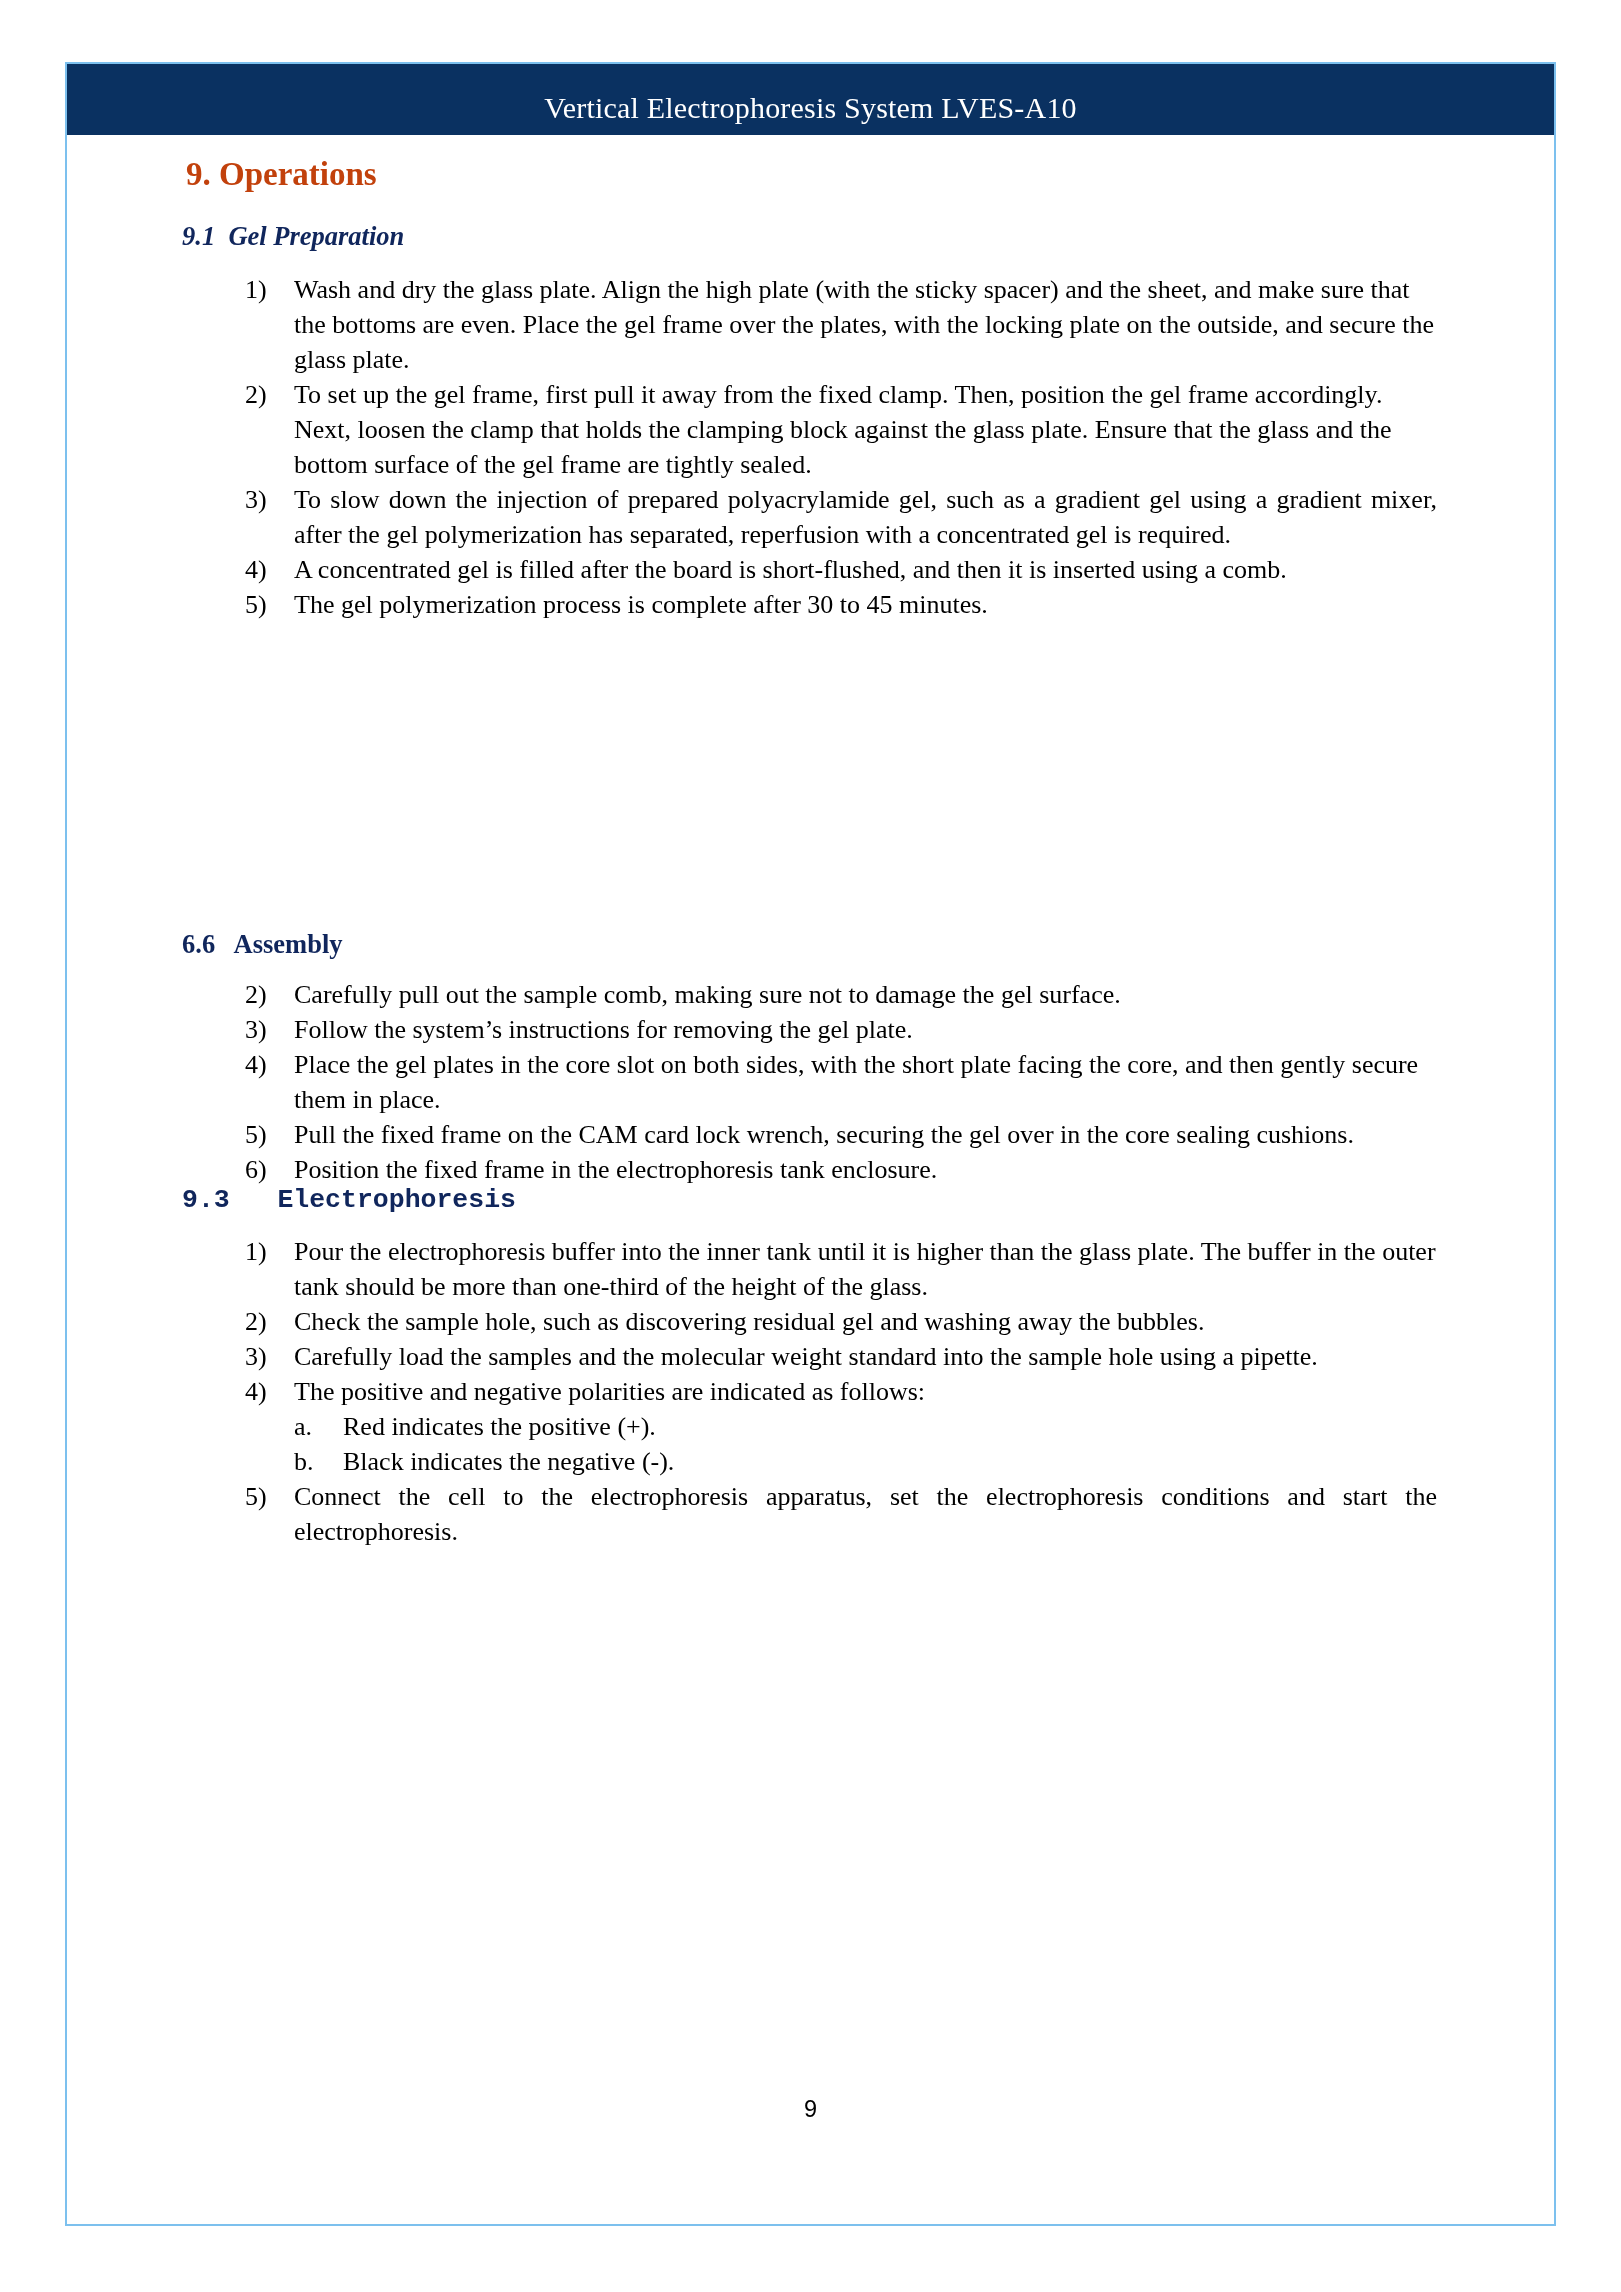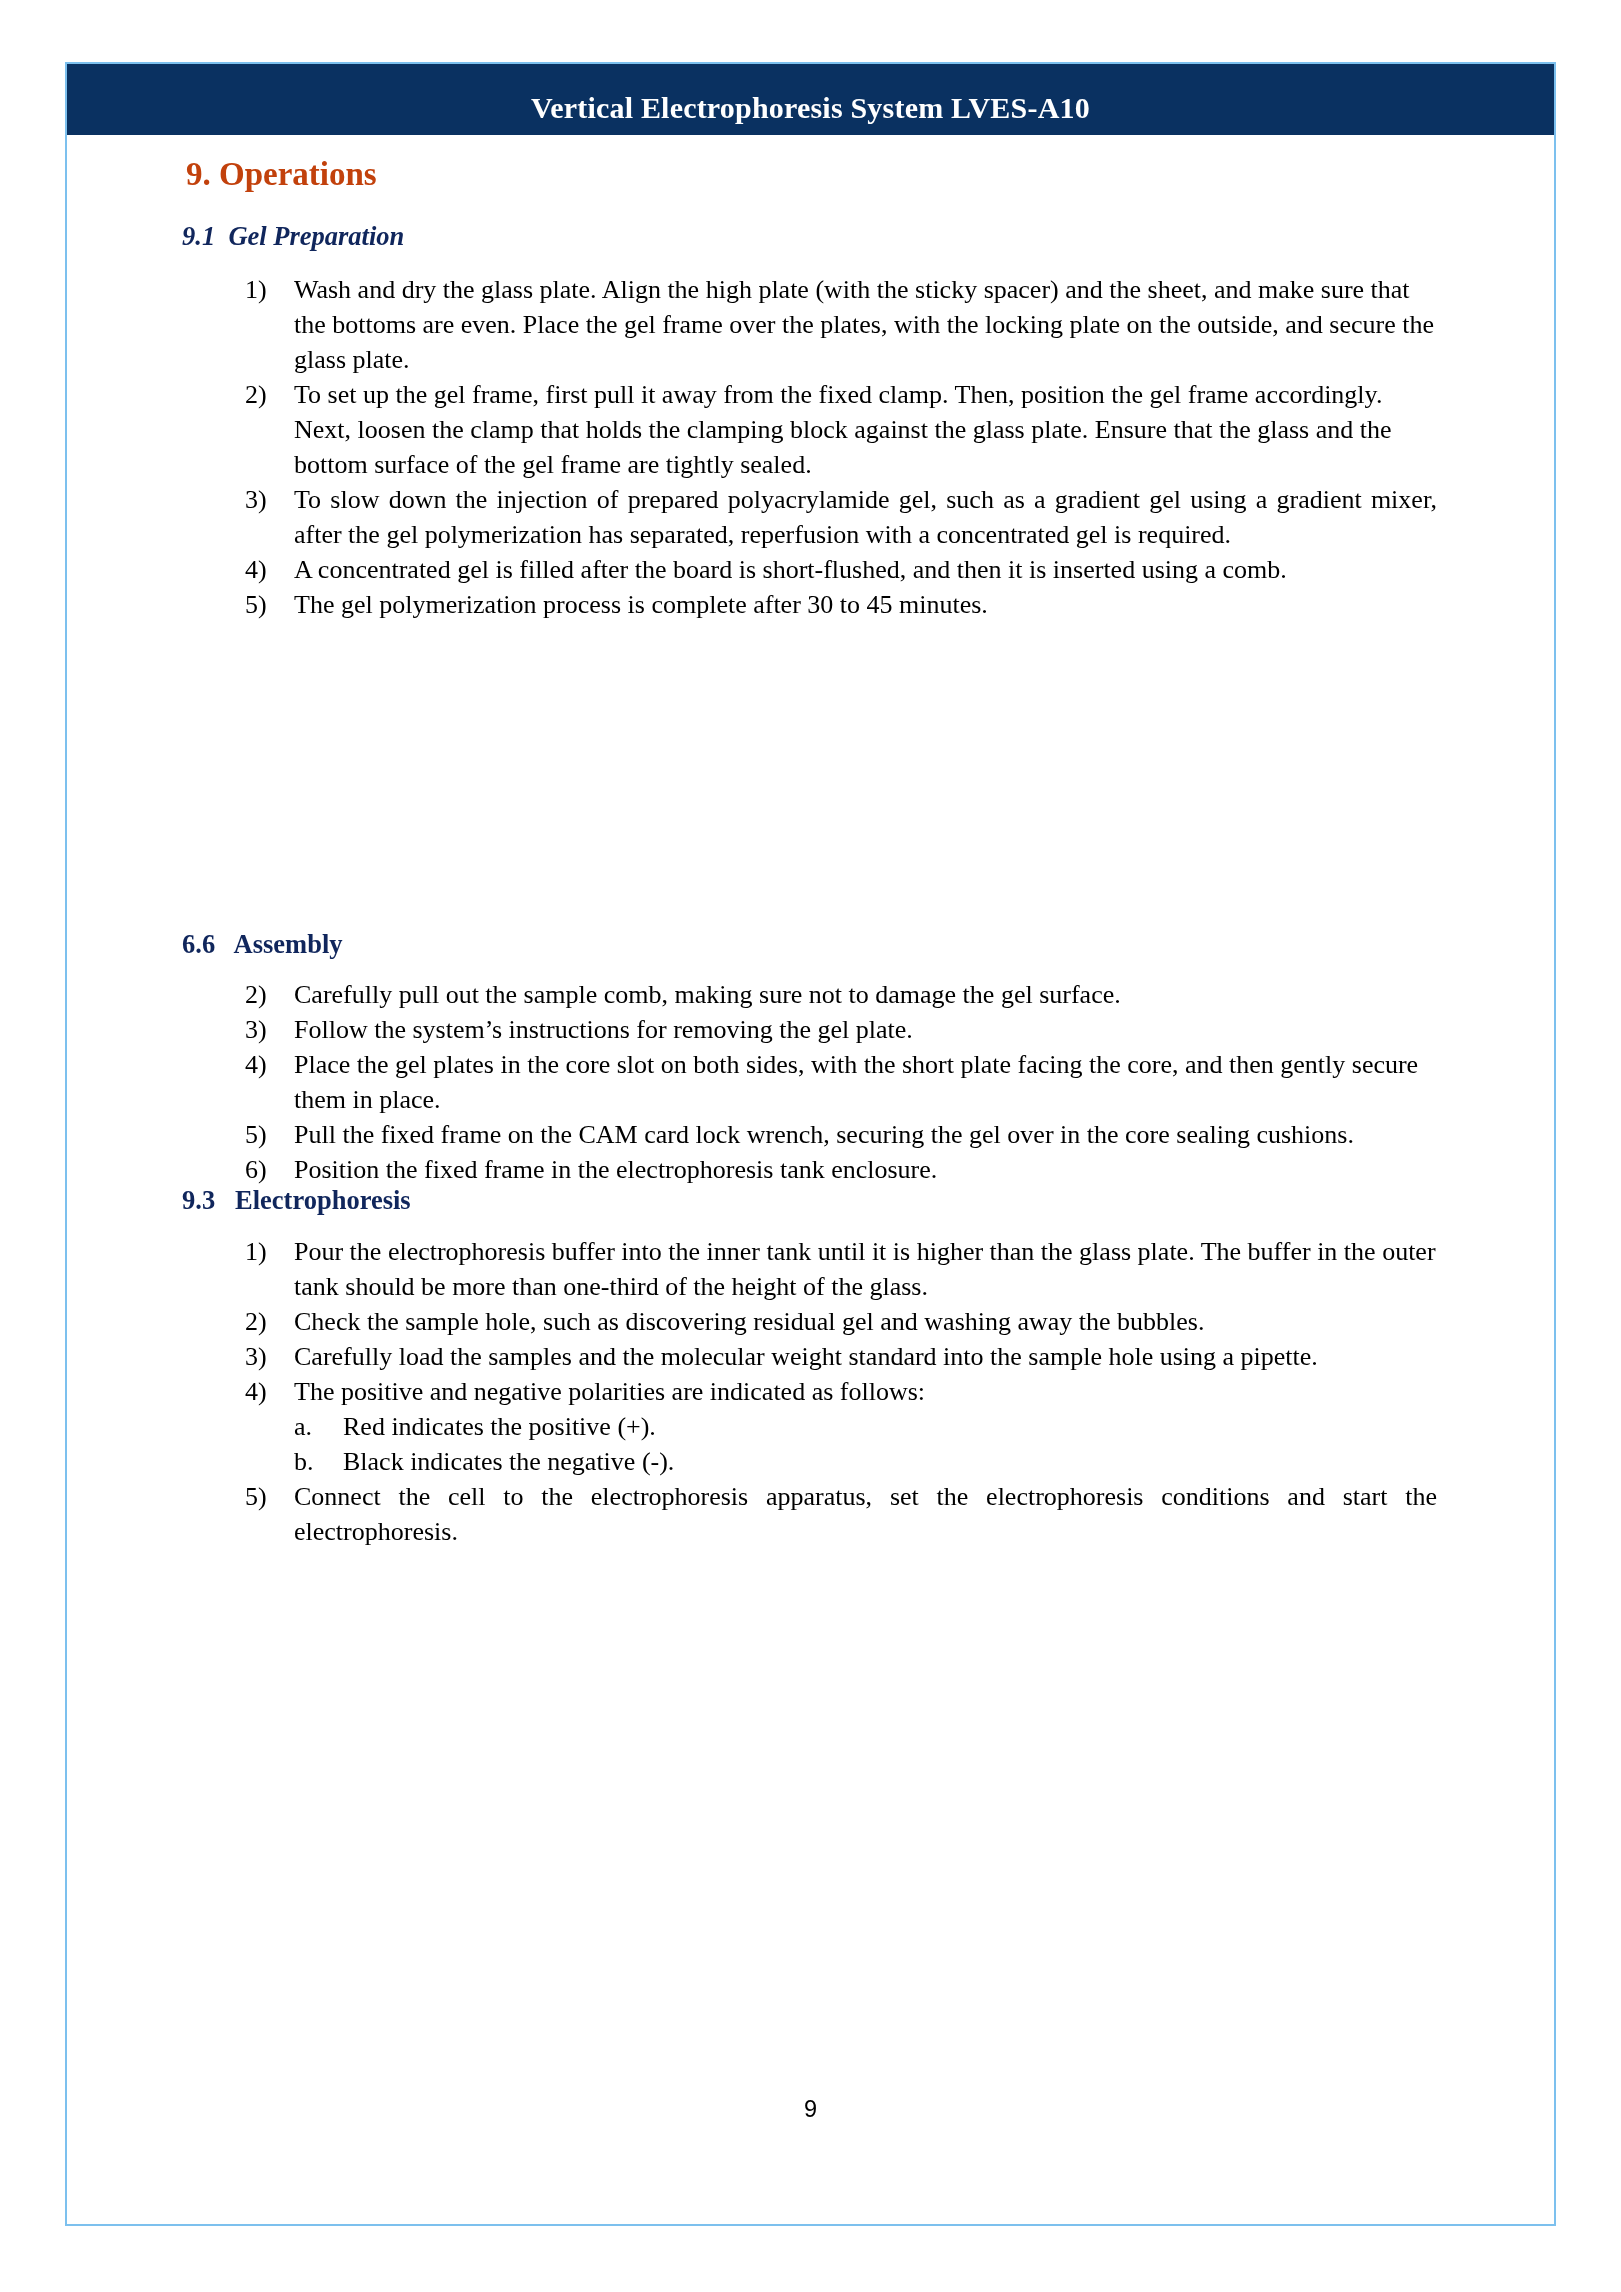--- a/index.html
+++ b/index.html
@@ -35,21 +35,21 @@
     height: 71px;
     background: #0A3161;
     display: flex;
     align-items: center;
     justify-content: center;
     overflow: hidden;
   }
   #header-banner .title {
     color: #ffffff;
     font-size: 30px;
-    font-weight: bold;
+    font-weight: normal;
     letter-spacing: 0.2px;
     line-height: 1;
     white-space: nowrap;
     margin-top: 16px;
   }
 
   
   #content {
     position: absolute;
     left: 0;
@@ -181,21 +181,21 @@
     <div class="li">
       <span class="marker">5)</span>
       <span class="body">Pull the fixed frame on the CAM card lock wrench, securing the gel over in the core sealing cushions.</span>
     </div>
     <div class="li">
       <span class="marker">6)</span>
       <span class="body">Position the fixed frame in the electrophoresis tank enclosure.</span>
     </div>
   </div>
 
-  <h2 class="subsection-title" style="left:182px; top:1052px;">9.3   Electrophoresis</h2>
+  <h2 class="subsection-title" style="left:182px; top:1052px;font-family:Liberation Mono, monospace;">9.3   Electrophoresis</h2>
 
   <div class="list-block" style="top:1100px;">
     <div class="li">
       <span class="marker">1)</span>
       <span class="body">Pour the electrophoresis buffer into the inner tank until it is higher than the glass plate. The buffer in the outer tank should be more than one-third of the height of the glass.</span>
     </div>
     <div class="li just">
       <span class="marker">2)</span>
       <span class="body">Check the sample hole, such as discovering residual gel and washing away the bubbles.</span>
     </div>

